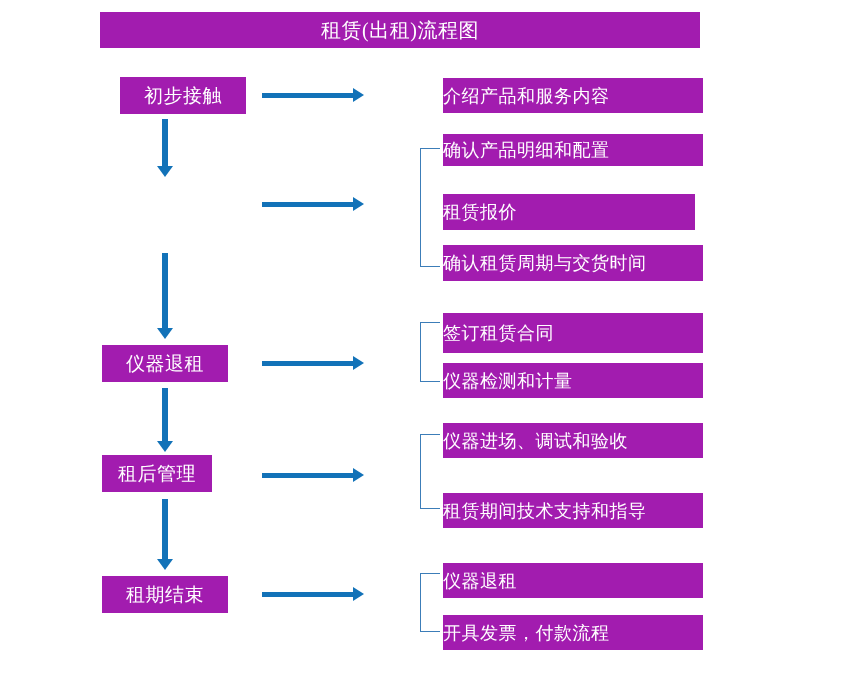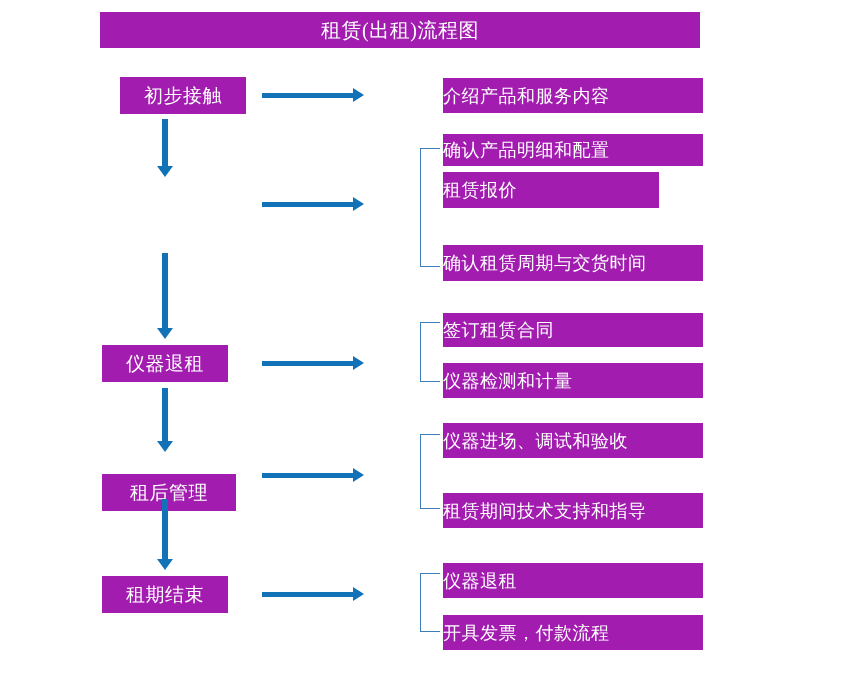--- a/index.html
+++ b/index.html
@@ -105,21 +105,21 @@
 
 <div id="canvas">
 
   <div class="box title-box" style="left:100px; top:12px; width:600px; height:36px;">租赁(出租)流程图</div>
 
   <div class="box stage-box" style="left:102px; top:77px; width:126px; height:37px;margin-left:18px;">初步接触</div>
 
 
   <div class="box stage-box" style="left:102px; top:345px; width:126px; height:37px;">仪器退租</div>
 
-  <div class="box stage-box" style="left:102px; top:474px; width:134px; height:37px;">租后管理</div>
+  <div class="box stage-box" style="left:102px; top:455px; width:110px; height:37px;">租后管理</div>
 
   <div class="box stage-box" style="left:102px; top:576px; width:126px; height:37px;">租期结束</div>
 
   <div class="v-arrow" style="left:156px; top:119px; height:58px;">
     <div class="shaft" style="height:47px;"></div>
     <div class="head"></div>
   </div>
 
   <div class="v-arrow" style="left:156px; top:253px; height:86px;">
     <div class="shaft" style="height:75px;"></div>
@@ -166,25 +166,25 @@
   <div class="bracket" style="left:420px; top:322px; width:20px; height:60px;"></div>
 
   <div class="bracket" style="left:420px; top:434px; width:20px; height:75px;"></div>
 
   <div class="bracket" style="left:420px; top:573px; width:20px; height:59px;"></div>
 
   <div class="box task-box" style="left:443px; top:78px; width:260px; height:35px;">介绍产品和服务内容</div>
 
   <div class="box task-box" style="left:443px; top:134px; width:260px; height:32px;">确认产品明细和配置</div>
 
-  <div class="box task-box" style="left:443px; top:172px; width:216px; height:36px;">租赁报价</div>
+  <div class="box task-box" style="left:443px; top:194px; width:252px; height:36px;">租赁报价</div>
 
   <div class="box task-box" style="left:443px; top:245px; width:260px; height:36px;">确认租赁周期与交货时间</div>
 
-  <div class="box task-box" style="left:443px; top:313px; width:260px; height:34px;">签订租赁合同</div>
+  <div class="box task-box" style="left:443px; top:313px; width:260px; height:40px;">签订租赁合同</div>
 
   <div class="box task-box" style="left:443px; top:363px; width:260px; height:35px;">仪器检测和计量</div>
 
   <div class="box task-box" style="left:443px; top:423px; width:260px; height:35px;">仪器进场、调试和验收</div>
 
   <div class="box task-box" style="left:443px; top:493px; width:260px; height:35px;">租赁期间技术支持和指导</div>
 
   <div class="box task-box" style="left:443px; top:563px; width:260px; height:35px;">仪器退租</div>
 
   <div class="box task-box" style="left:443px; top:615px; width:260px; height:35px;">开具发票，付款流程</div>

